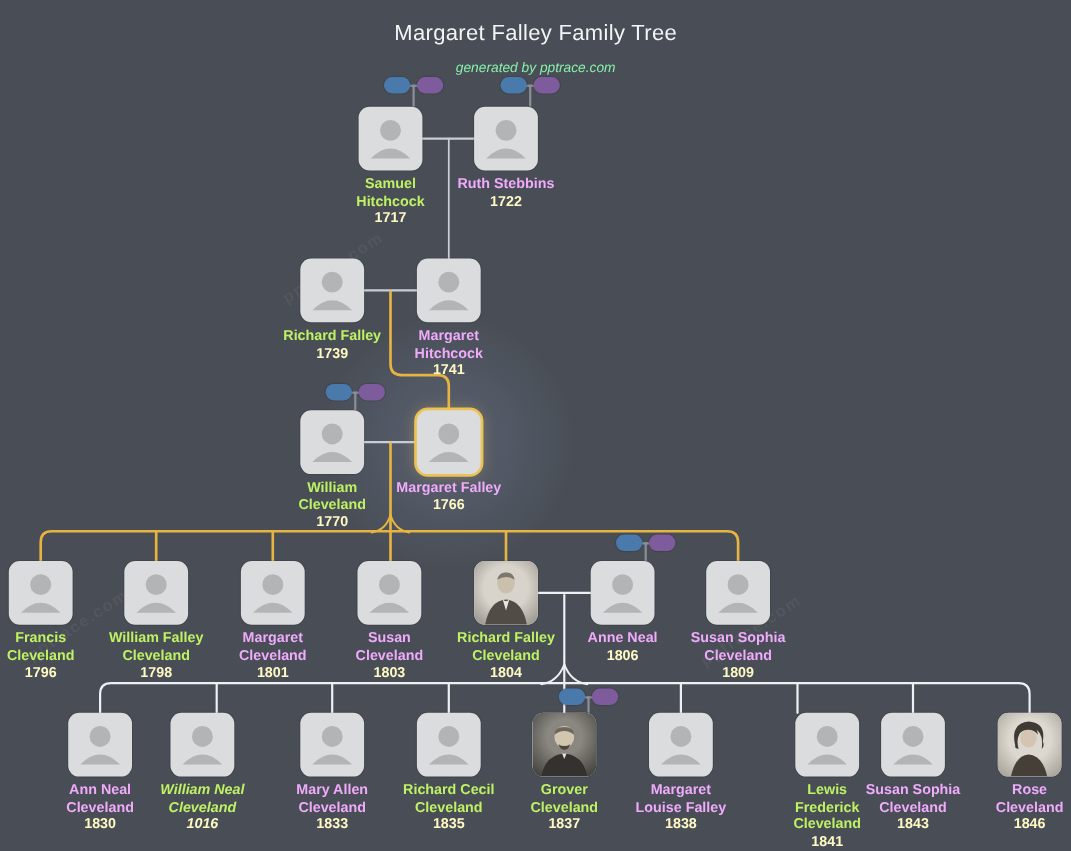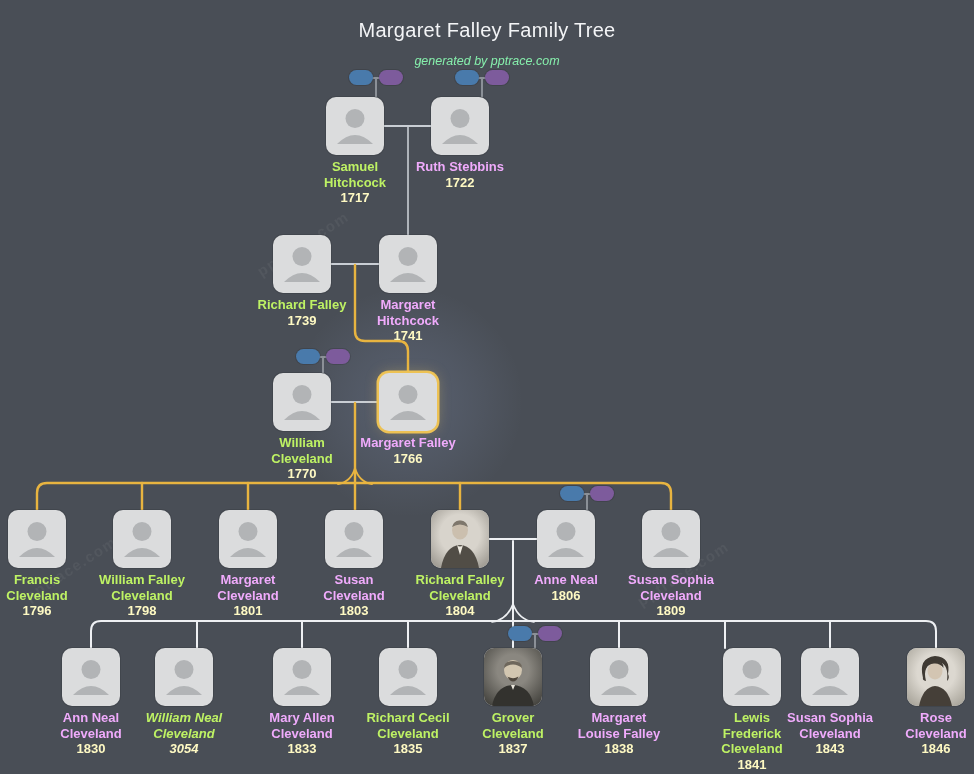--- a/index.html
+++ b/index.html
@@ -264,21 +264,21 @@
         <div class="pyear">1830</div>
       </div>
       <div class="person" style="left: 136px; top: 648px; font-style: italic;">
         <div class="frame">
           <svg viewBox="0 0 58 58" width="58" height="58">
             <circle cx="29" cy="21.5" r="9.5" fill="#b2b4b6"></circle>
             <path d="M11 47 Q29 29 47 47 Z" fill="#b2b4b6"></path>
           </svg>
         </div>
         <div class="pname male">William Neal Cleveland</div>
-        <div class="pyear">3054</div>
+        <div class="pyear">1016</div>
       </div>
       <div class="person" style="left: 254px; top: 648px;">
         <div class="frame">
           <svg viewBox="0 0 58 58" width="58" height="58">
             <circle cx="29" cy="21.5" r="9.5" fill="#b2b4b6"></circle>
             <path d="M11 47 Q29 29 47 47 Z" fill="#b2b4b6"></path>
           </svg>
         </div>
         <div class="pname female">Mary Allen Cleveland</div>
         <div class="pyear">1833</div>

